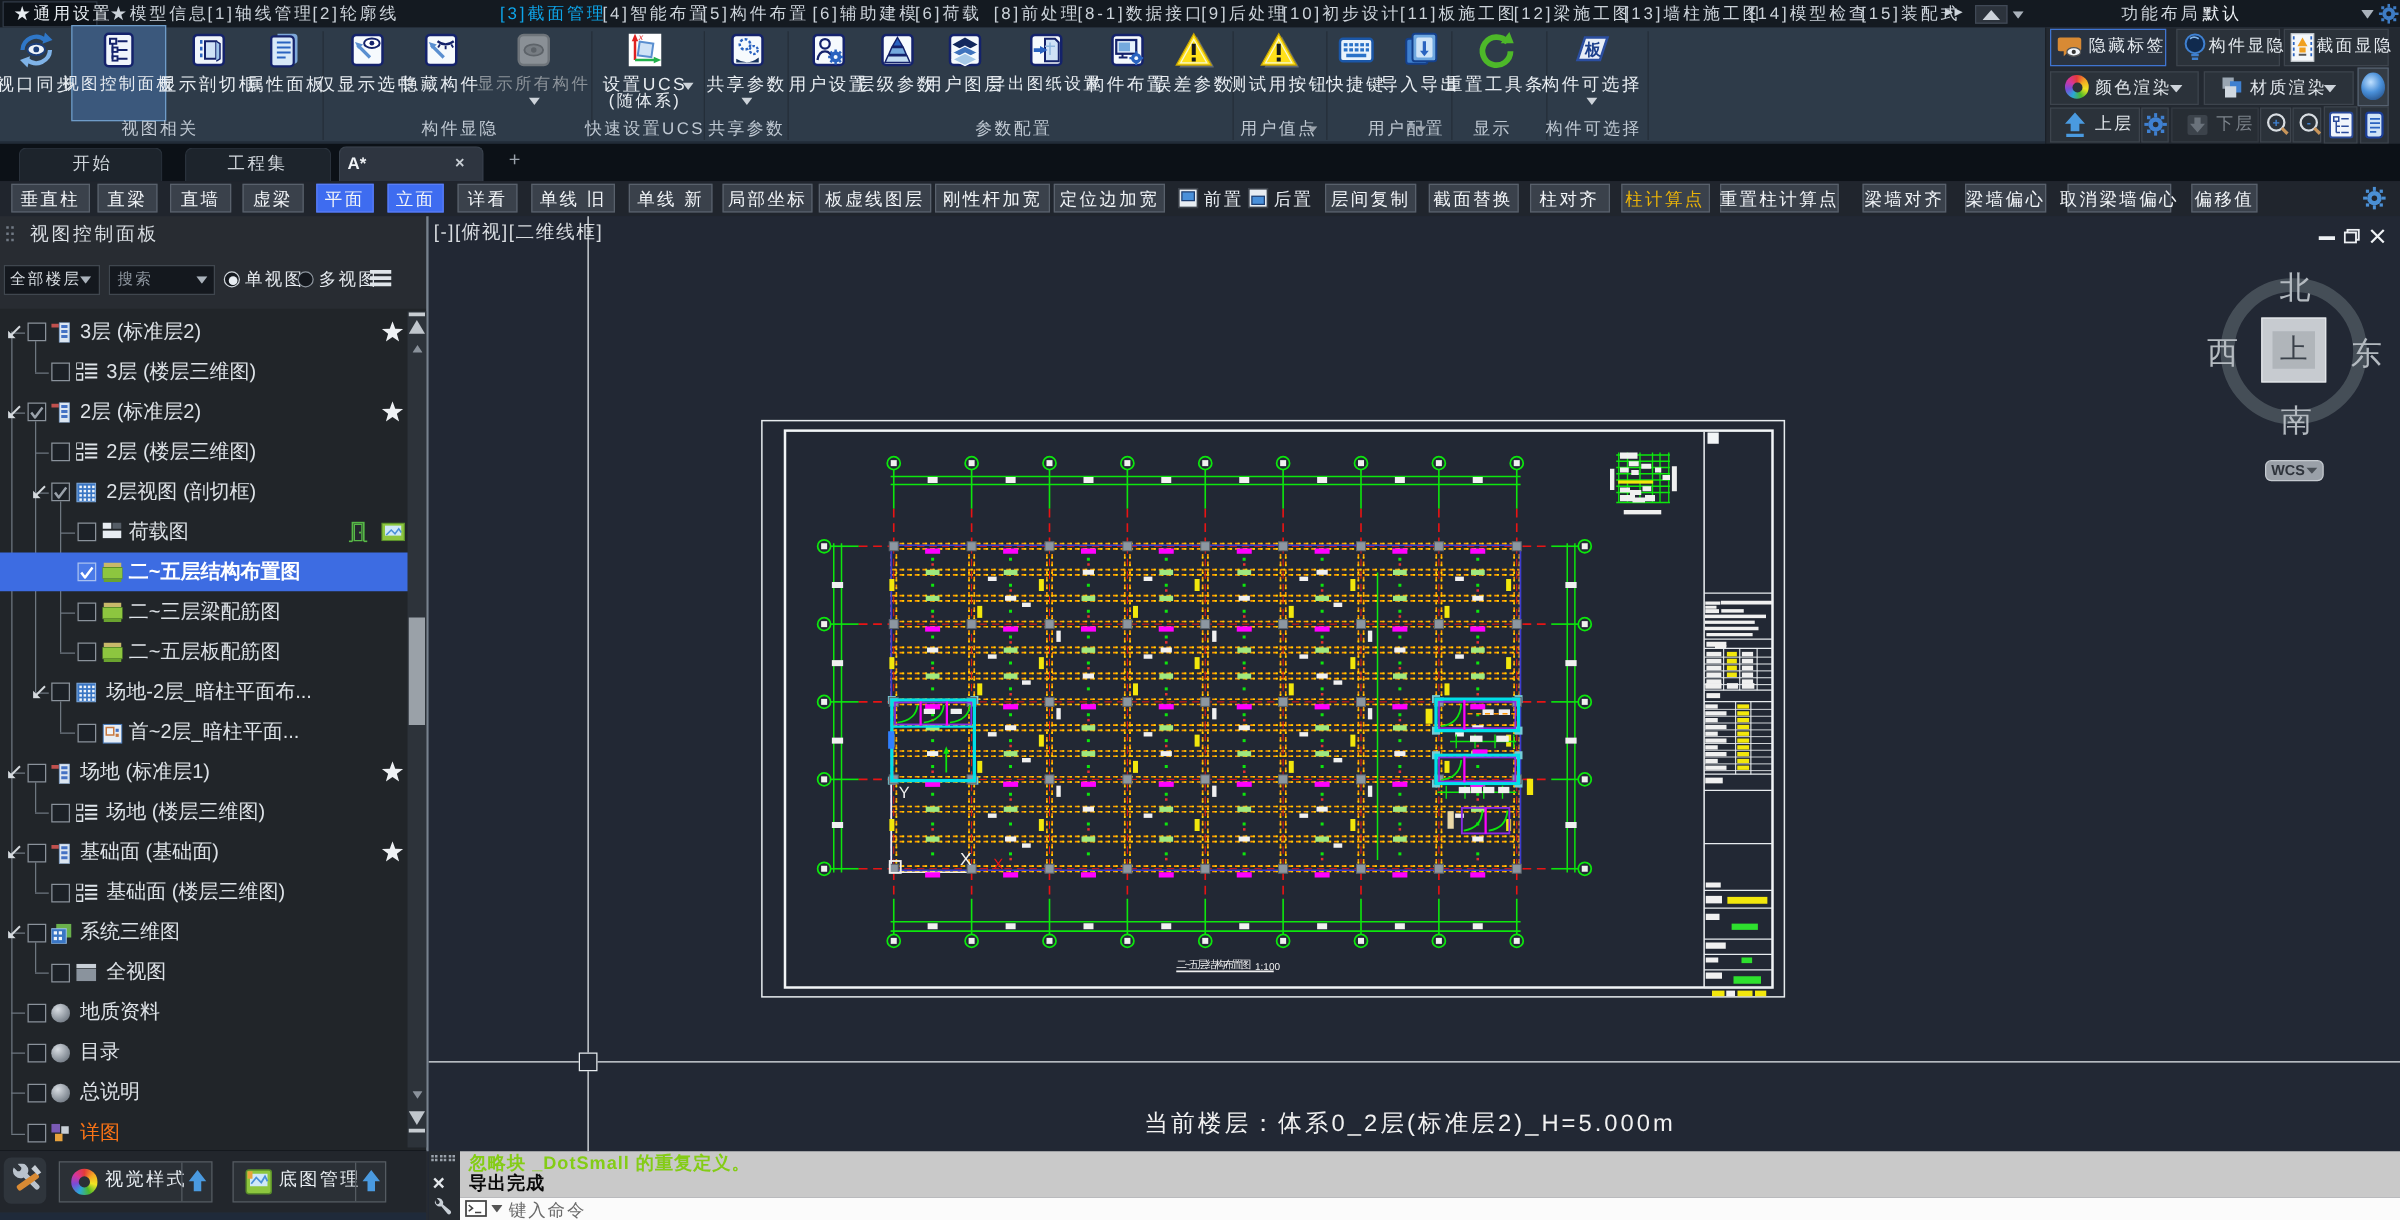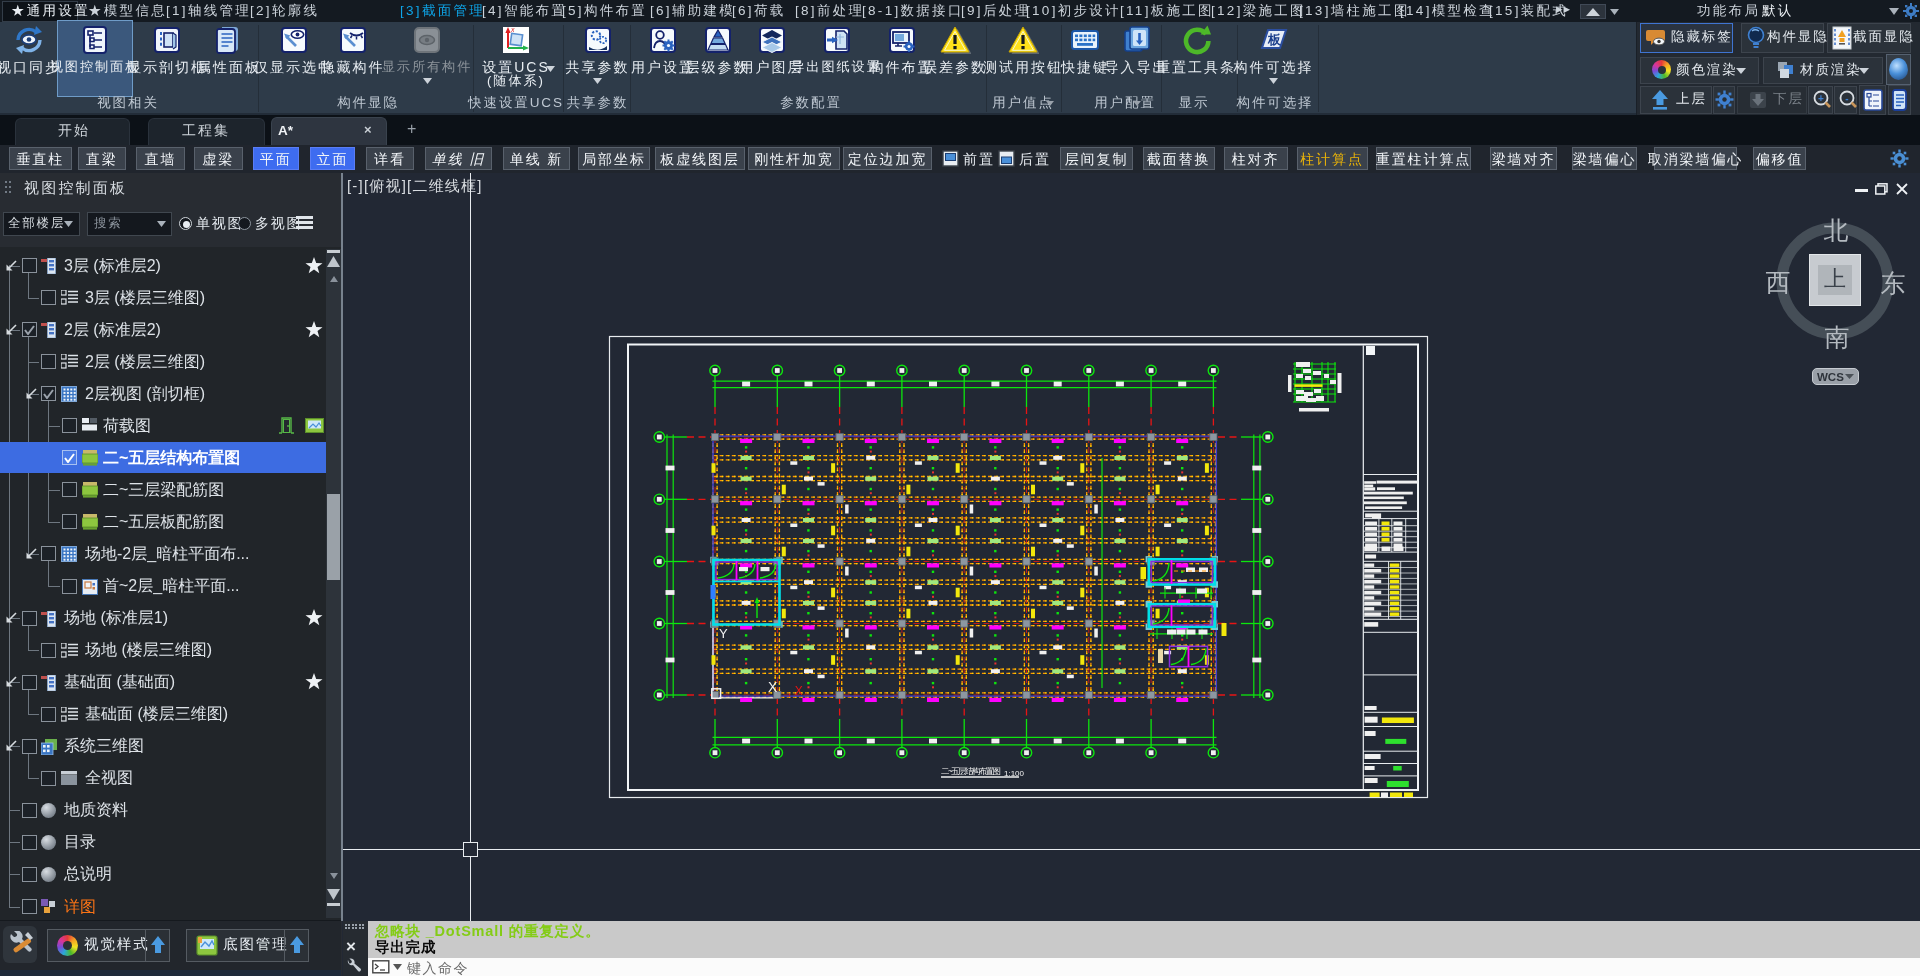--- a/index.html
+++ b/index.html
@@ -373,21 +373,21 @@
     <div style="position:absolute;top:151.5px;font-size:14px;color:#f2f5f8;white-space:nowrap;line-height:1;letter-spacing:1.9px;left:160.5px;transform:translateX(-50%);">直墙</div>
     <div style="position:absolute;left:194px;top:147px;width:48.5px;height:23px;background:#3a414b;border:1px solid #59616c"></div>
     <div style="position:absolute;top:151.5px;font-size:14px;color:#f2f5f8;white-space:nowrap;line-height:1;letter-spacing:1.9px;left:218.25px;transform:translateX(-50%);">虚梁</div>
     <div style="position:absolute;left:252.5px;top:147px;width:46.5px;height:23px;background:#3e6cf0;border:1px solid #5a7df5"></div>
     <div style="position:absolute;top:151.5px;font-size:14px;color:#f2f5f8;white-space:nowrap;line-height:1;letter-spacing:1.9px;left:275.75px;transform:translateX(-50%);">平面</div>
     <div style="position:absolute;left:310px;top:147px;width:45px;height:23px;background:#3e6cf0;border:1px solid #5a7df5"></div>
     <div style="position:absolute;top:151.5px;font-size:14px;color:#f2f5f8;white-space:nowrap;line-height:1;letter-spacing:1.9px;left:332.5px;transform:translateX(-50%);">立面</div>
     <div style="position:absolute;left:366px;top:147px;width:48px;height:23px;background:#3a414b;border:1px solid #59616c"></div>
     <div style="position:absolute;top:151.5px;font-size:14px;color:#f2f5f8;white-space:nowrap;line-height:1;letter-spacing:1.9px;left:390.0px;transform:translateX(-50%);">详看</div>
     <div style="position:absolute;left:425px;top:147px;width:67px;height:23px;background:#3a414b;border:1px solid #59616c"></div>
-    <div style="position:absolute;top:151.5px;font-size:14px;color:#f2f5f8;white-space:nowrap;line-height:1;letter-spacing:1.9px;left:458.5px;transform:translateX(-50%);font-style:italic;">单线 旧</div>
+    <div style="position:absolute;top:151.5px;font-size:14px;color:#f2f5f8;white-space:nowrap;line-height:1;letter-spacing:1.9px;left:458.5px;transform:translateX(-50%);">单线 旧</div>
     <div style="position:absolute;left:503px;top:147px;width:67px;height:23px;background:#3a414b;border:1px solid #59616c"></div>
     <div style="position:absolute;top:151.5px;font-size:14px;color:#f2f5f8;white-space:nowrap;line-height:1;letter-spacing:1.9px;left:536.5px;transform:translateX(-50%);">单线 新</div>
     <div style="position:absolute;left:578px;top:147px;width:72px;height:23px;background:#3a414b;border:1px solid #59616c"></div>
     <div style="position:absolute;top:151.5px;font-size:14px;color:#f2f5f8;white-space:nowrap;line-height:1;letter-spacing:1.9px;left:614.0px;transform:translateX(-50%);">局部坐标</div>
     <div style="position:absolute;left:655px;top:147px;width:90px;height:23px;background:#3a414b;border:1px solid #59616c"></div>
     <div style="position:absolute;top:151.5px;font-size:14px;color:#f2f5f8;white-space:nowrap;line-height:1;letter-spacing:1.9px;left:700.0px;transform:translateX(-50%);">板虚线图层</div>
     <div style="position:absolute;left:748px;top:147px;width:92px;height:23px;background:#3a414b;border:1px solid #59616c"></div>
     <div style="position:absolute;top:151.5px;font-size:14px;color:#f2f5f8;white-space:nowrap;line-height:1;letter-spacing:1.9px;left:794.0px;transform:translateX(-50%);">刚性杆加宽</div>
     <div style="position:absolute;left:843px;top:147px;width:89px;height:23px;background:#3a414b;border:1px solid #59616c"></div>
     <div style="position:absolute;top:151.5px;font-size:14px;color:#f2f5f8;white-space:nowrap;line-height:1;letter-spacing:1.9px;left:887.5px;transform:translateX(-50%);">定位边加宽</div>
@@ -1611,20 +1611,21 @@
       <polygon points="0,0 9,0 4.5,5" fill="#4a5057"></polygon>
     </svg>
     <div style="position:absolute;left:1855px;top:189px;width:13px;height:2.6px;background:#eef1f4"></div>
     <svg style="position:absolute;left:1875px;top:183px" width="13" height="12" viewBox="0 0 13 12">
 <rect x="3" y="0.8" width="9" height="8" fill="none" stroke="#eef1f4" stroke-width="1.5"></rect>
 <rect x="0.8" y="3" width="9" height="8" fill="#222834" stroke="#eef1f4" stroke-width="1.5"></rect>
     </svg>
     <svg style="position:absolute;left:1896px;top:183px" width="12" height="12" viewBox="0 0 12 12">
 <path d="M1,1 L11,11 M11,1 L1,11" stroke="#eef1f4" stroke-width="1.8"></path>
     </svg>
+    <div style="position:absolute;left:1128px;top:890px;font-size:19px;color:#f2f2f2;white-space:nowrap;line-height:1;letter-spacing:2.4px;transform:translateX(-50%);">当前楼层：体系0_2层(标准层2)_H=5.000m</div>
     <div style="position:absolute;left:343px;top:921px;width:25px;height:55px;background:#262b31"></div>
     <div style="position:absolute;left:345.0px;top:923.5px;width:2px;height:2px;background:#9aa2ab"></div>
     <div style="position:absolute;left:348.4px;top:923.5px;width:2px;height:2px;background:#9aa2ab"></div>
     <div style="position:absolute;left:351.8px;top:923.5px;width:2px;height:2px;background:#9aa2ab"></div>
     <div style="position:absolute;left:355.2px;top:923.5px;width:2px;height:2px;background:#9aa2ab"></div>
     <div style="position:absolute;left:358.6px;top:923.5px;width:2px;height:2px;background:#9aa2ab"></div>
     <div style="position:absolute;left:362.0px;top:923.5px;width:2px;height:2px;background:#9aa2ab"></div>
     <div style="position:absolute;left:345.0px;top:926.9px;width:2px;height:2px;background:#9aa2ab"></div>
     <div style="position:absolute;left:348.4px;top:926.9px;width:2px;height:2px;background:#9aa2ab"></div>
     <div style="position:absolute;left:351.8px;top:926.9px;width:2px;height:2px;background:#9aa2ab"></div>

